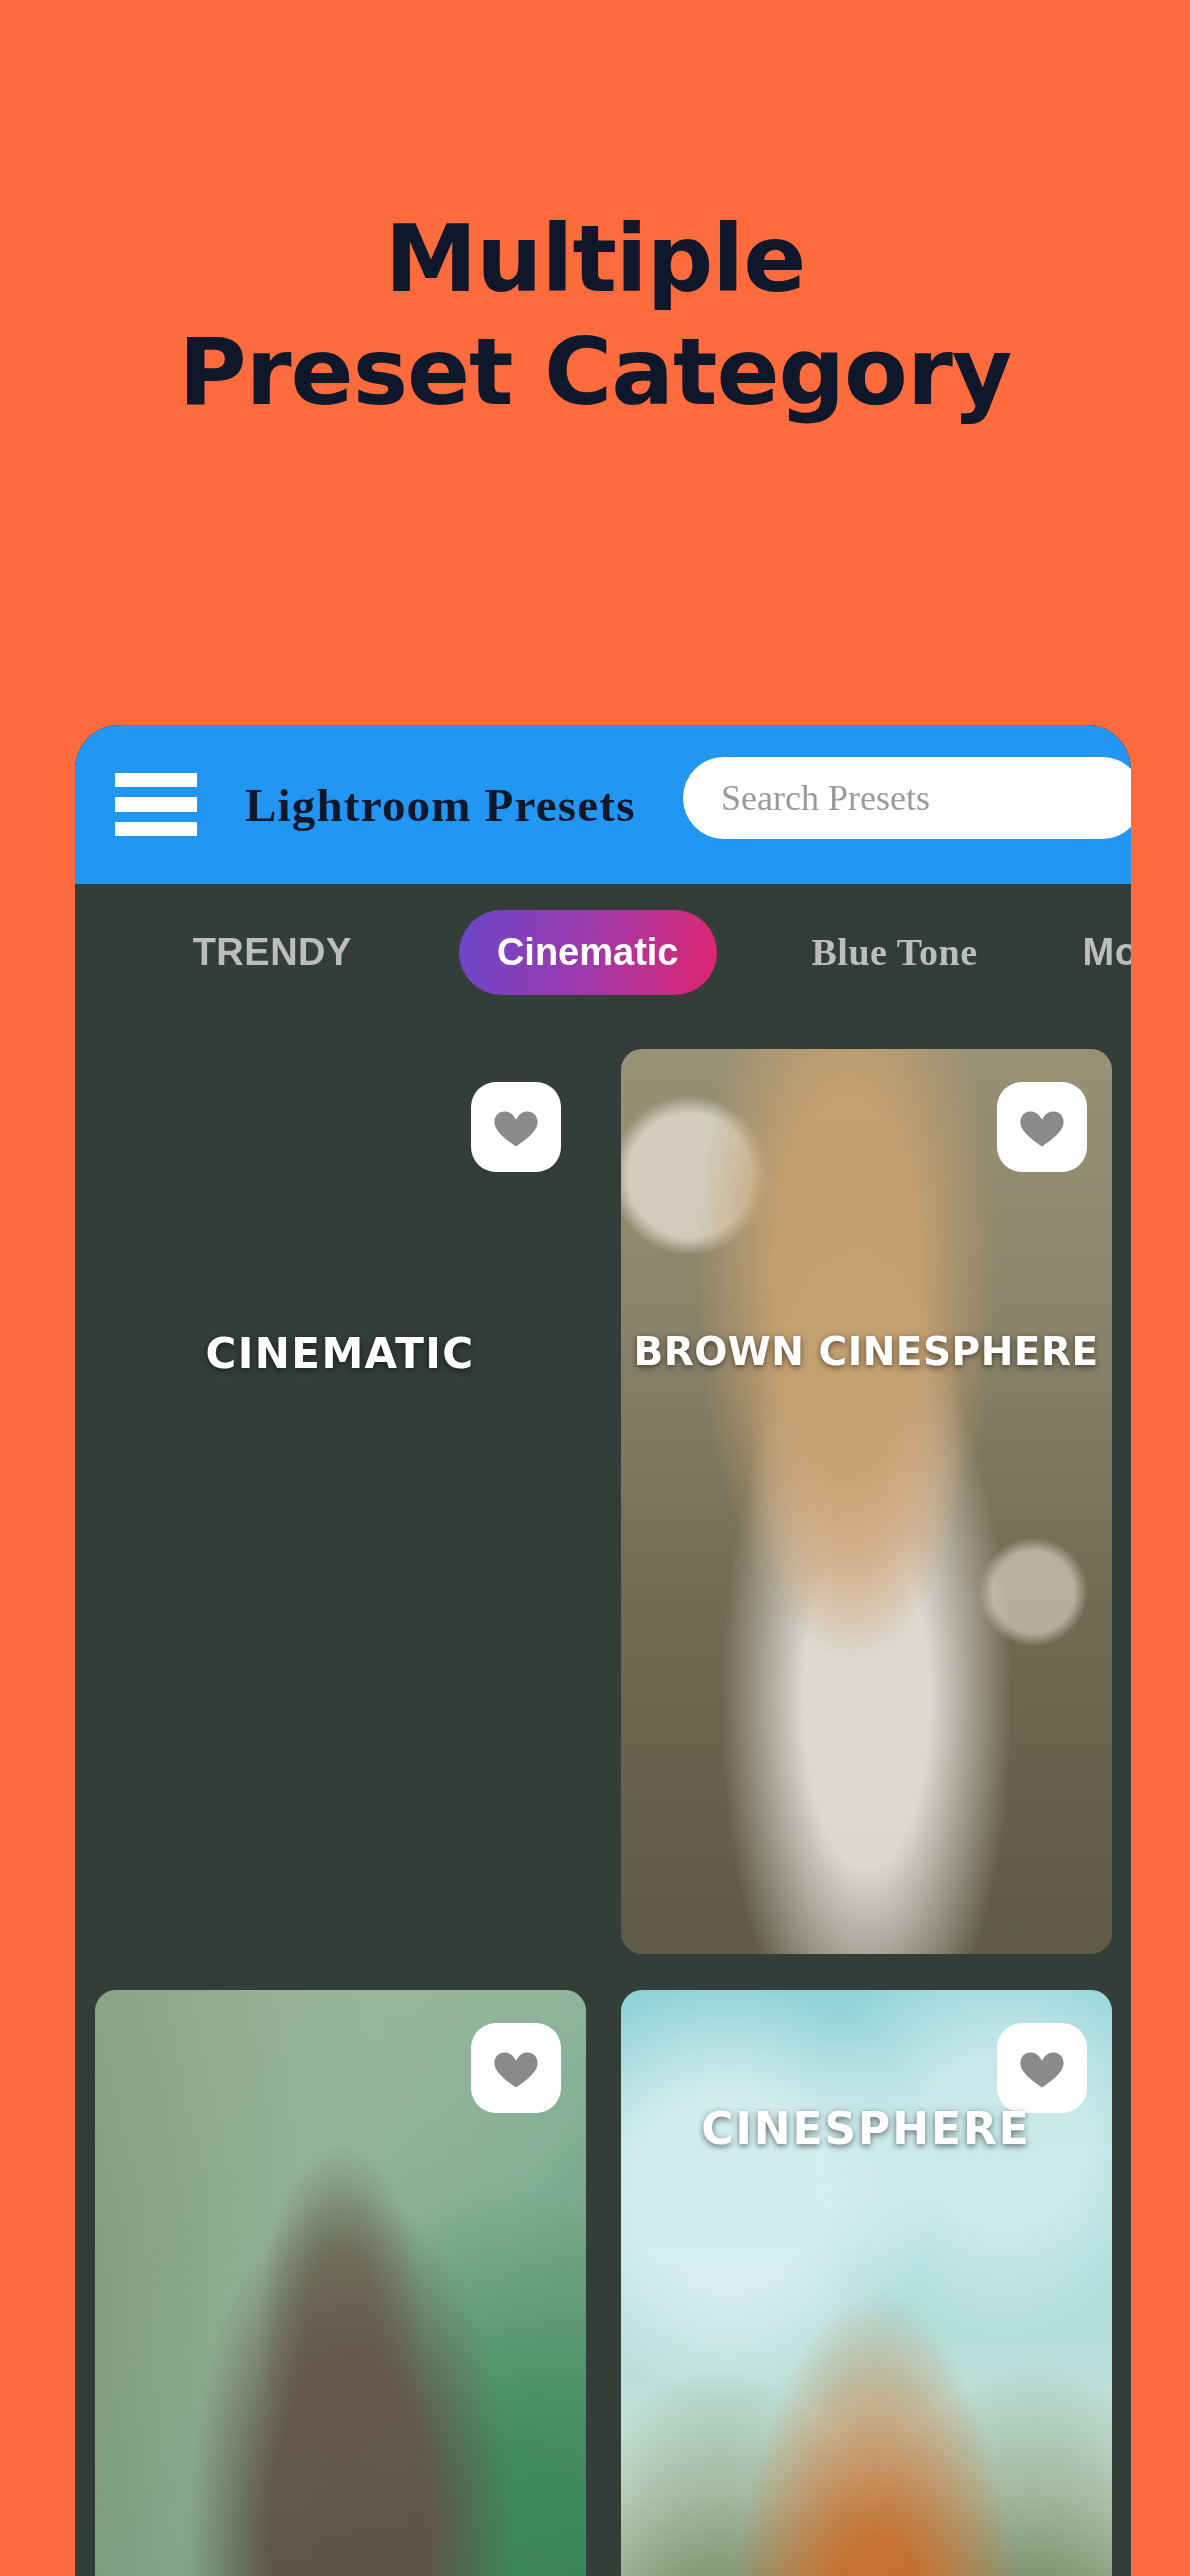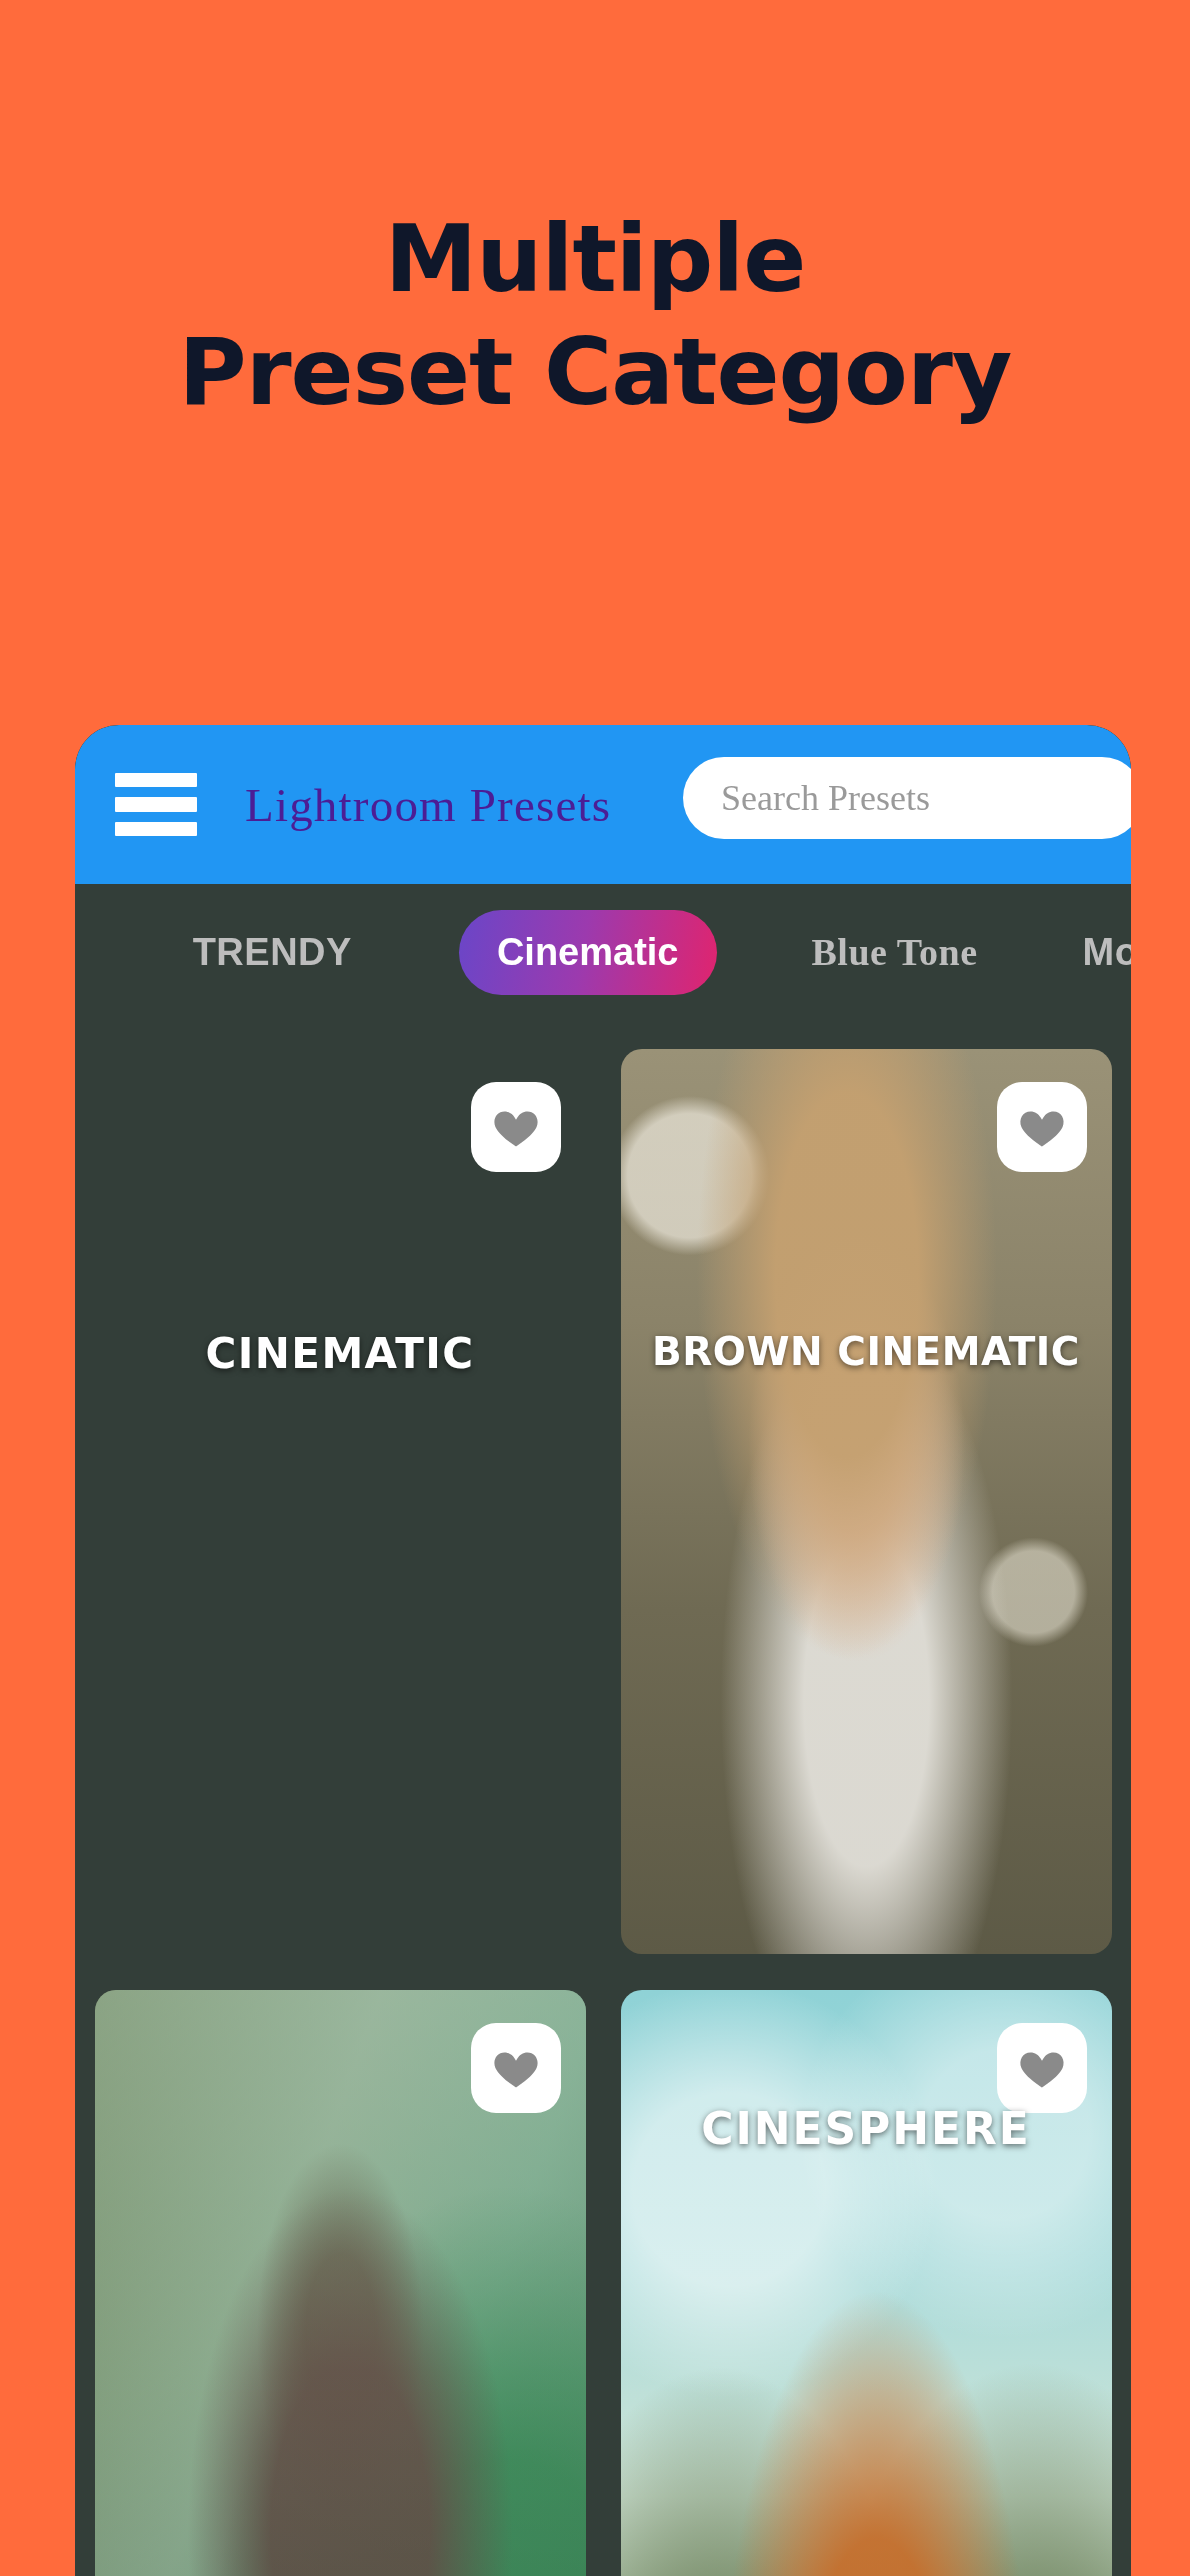--- a/index.html
+++ b/index.html
@@ -51,24 +51,24 @@
     margin-left:40px;
     display:flex; flex-direction:column; justify-content:space-between;
     cursor:pointer;
   }
   .hamburger span {
     display:block; width:100%; height:14.4px;
     background:#fff; border-radius:1px;
   }
   .app-title {
     margin-left:48px;
-    color:#4c1d95;
+    color:#0f172a;
     font-family:"Liberation Serif", serif;
     font-size:47px;
-    font-weight:400;
+    font-weight:700;
     letter-spacing:1.2px;
     white-space:nowrap;
   }
   .searchbox {
     position:absolute;
     left:608px; top:32px;
     width:460px; height:82px;
     background:#fff;
     border-radius:48px;
     display:flex; align-items:center;
@@ -241,21 +241,21 @@
       <div class="card-label">CINEMATIC</div>
     </div>
 
     <div class="card">
       <div class="card-img img-brown"></div>
       <div class="fav">
         <svg viewBox="0 0 24 24">
           <path d="M12 21s-7.6-4.7-9.5-9C1 8.3 3.2 4.8 6.7 4.8c2.1 0 3.7 1.2 4.6 2.7l.7 1.1.7-1.1c.9-1.5 2.5-2.7 4.6-2.7 3.5 0 5.7 3.5 4.2 7.2C19.6 16.3 12 21 12 21z"></path>
         </svg>
       </div>
-      <div class="card-label wide">BROWN CINEMATIC</div>
+      <div class="card-label wide">BROWN CINESPHERE</div>
     </div>
 
     <div class="card">
       <div class="card-img img-green"></div>
       <div class="fav">
         <svg viewBox="0 0 24 24">
           <path d="M12 21s-7.6-4.7-9.5-9C1 8.3 3.2 4.8 6.7 4.8c2.1 0 3.7 1.2 4.6 2.7l.7 1.1.7-1.1c.9-1.5 2.5-2.7 4.6-2.7 3.5 0 5.7 3.5 4.2 7.2C19.6 16.3 12 21 12 21z"></path>
         </svg>
       </div>
       <div class="card-label bot"></div>

